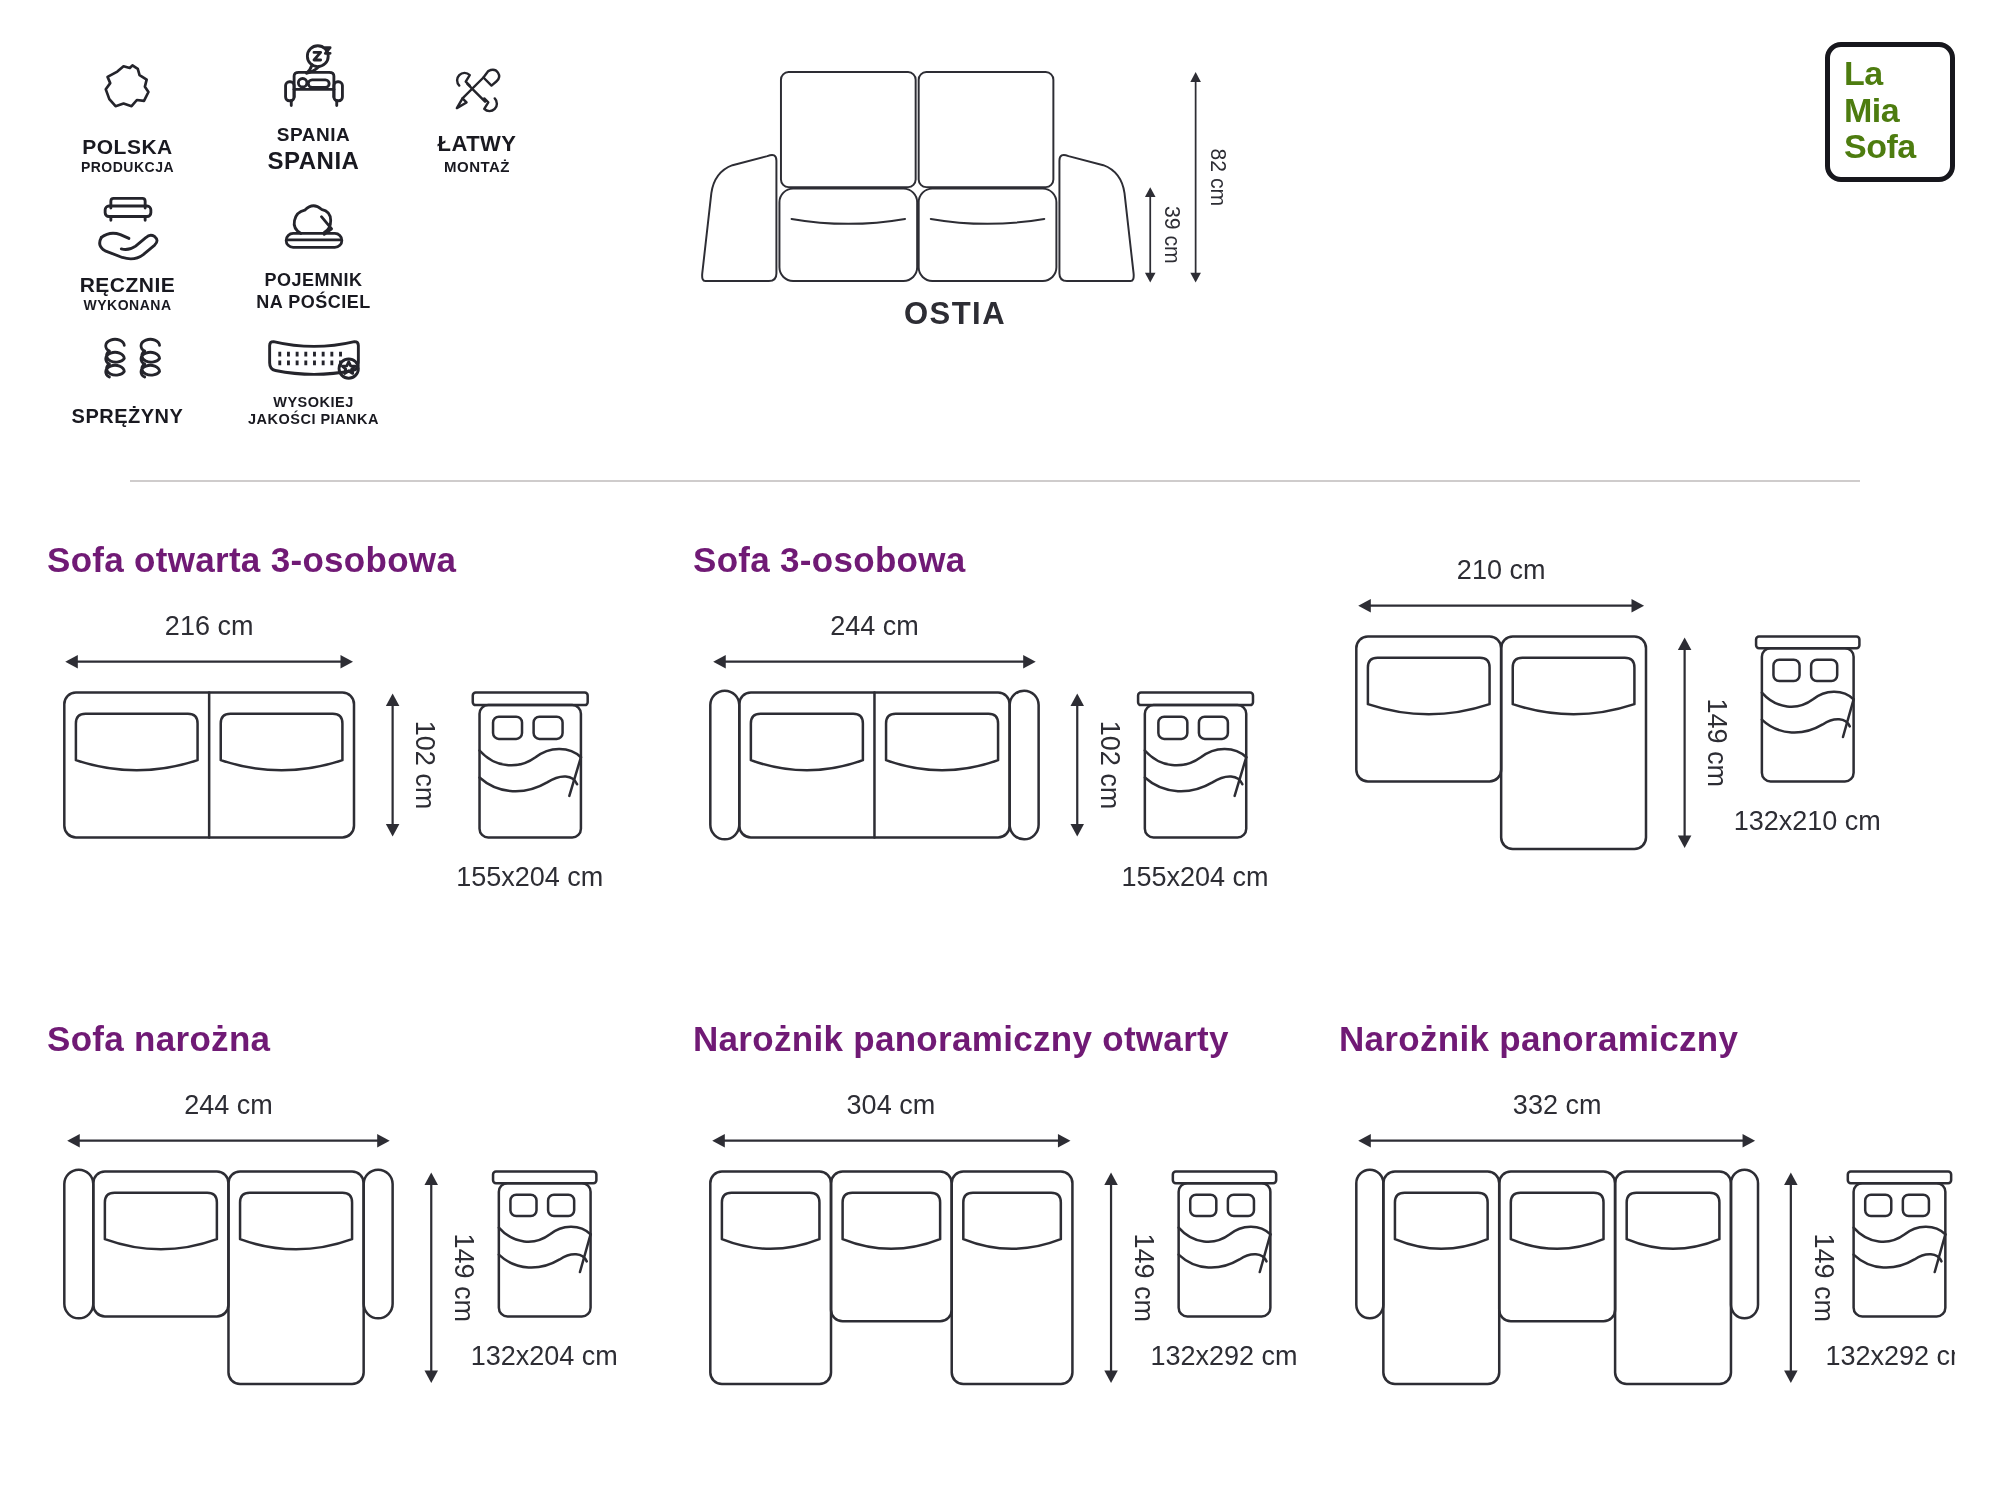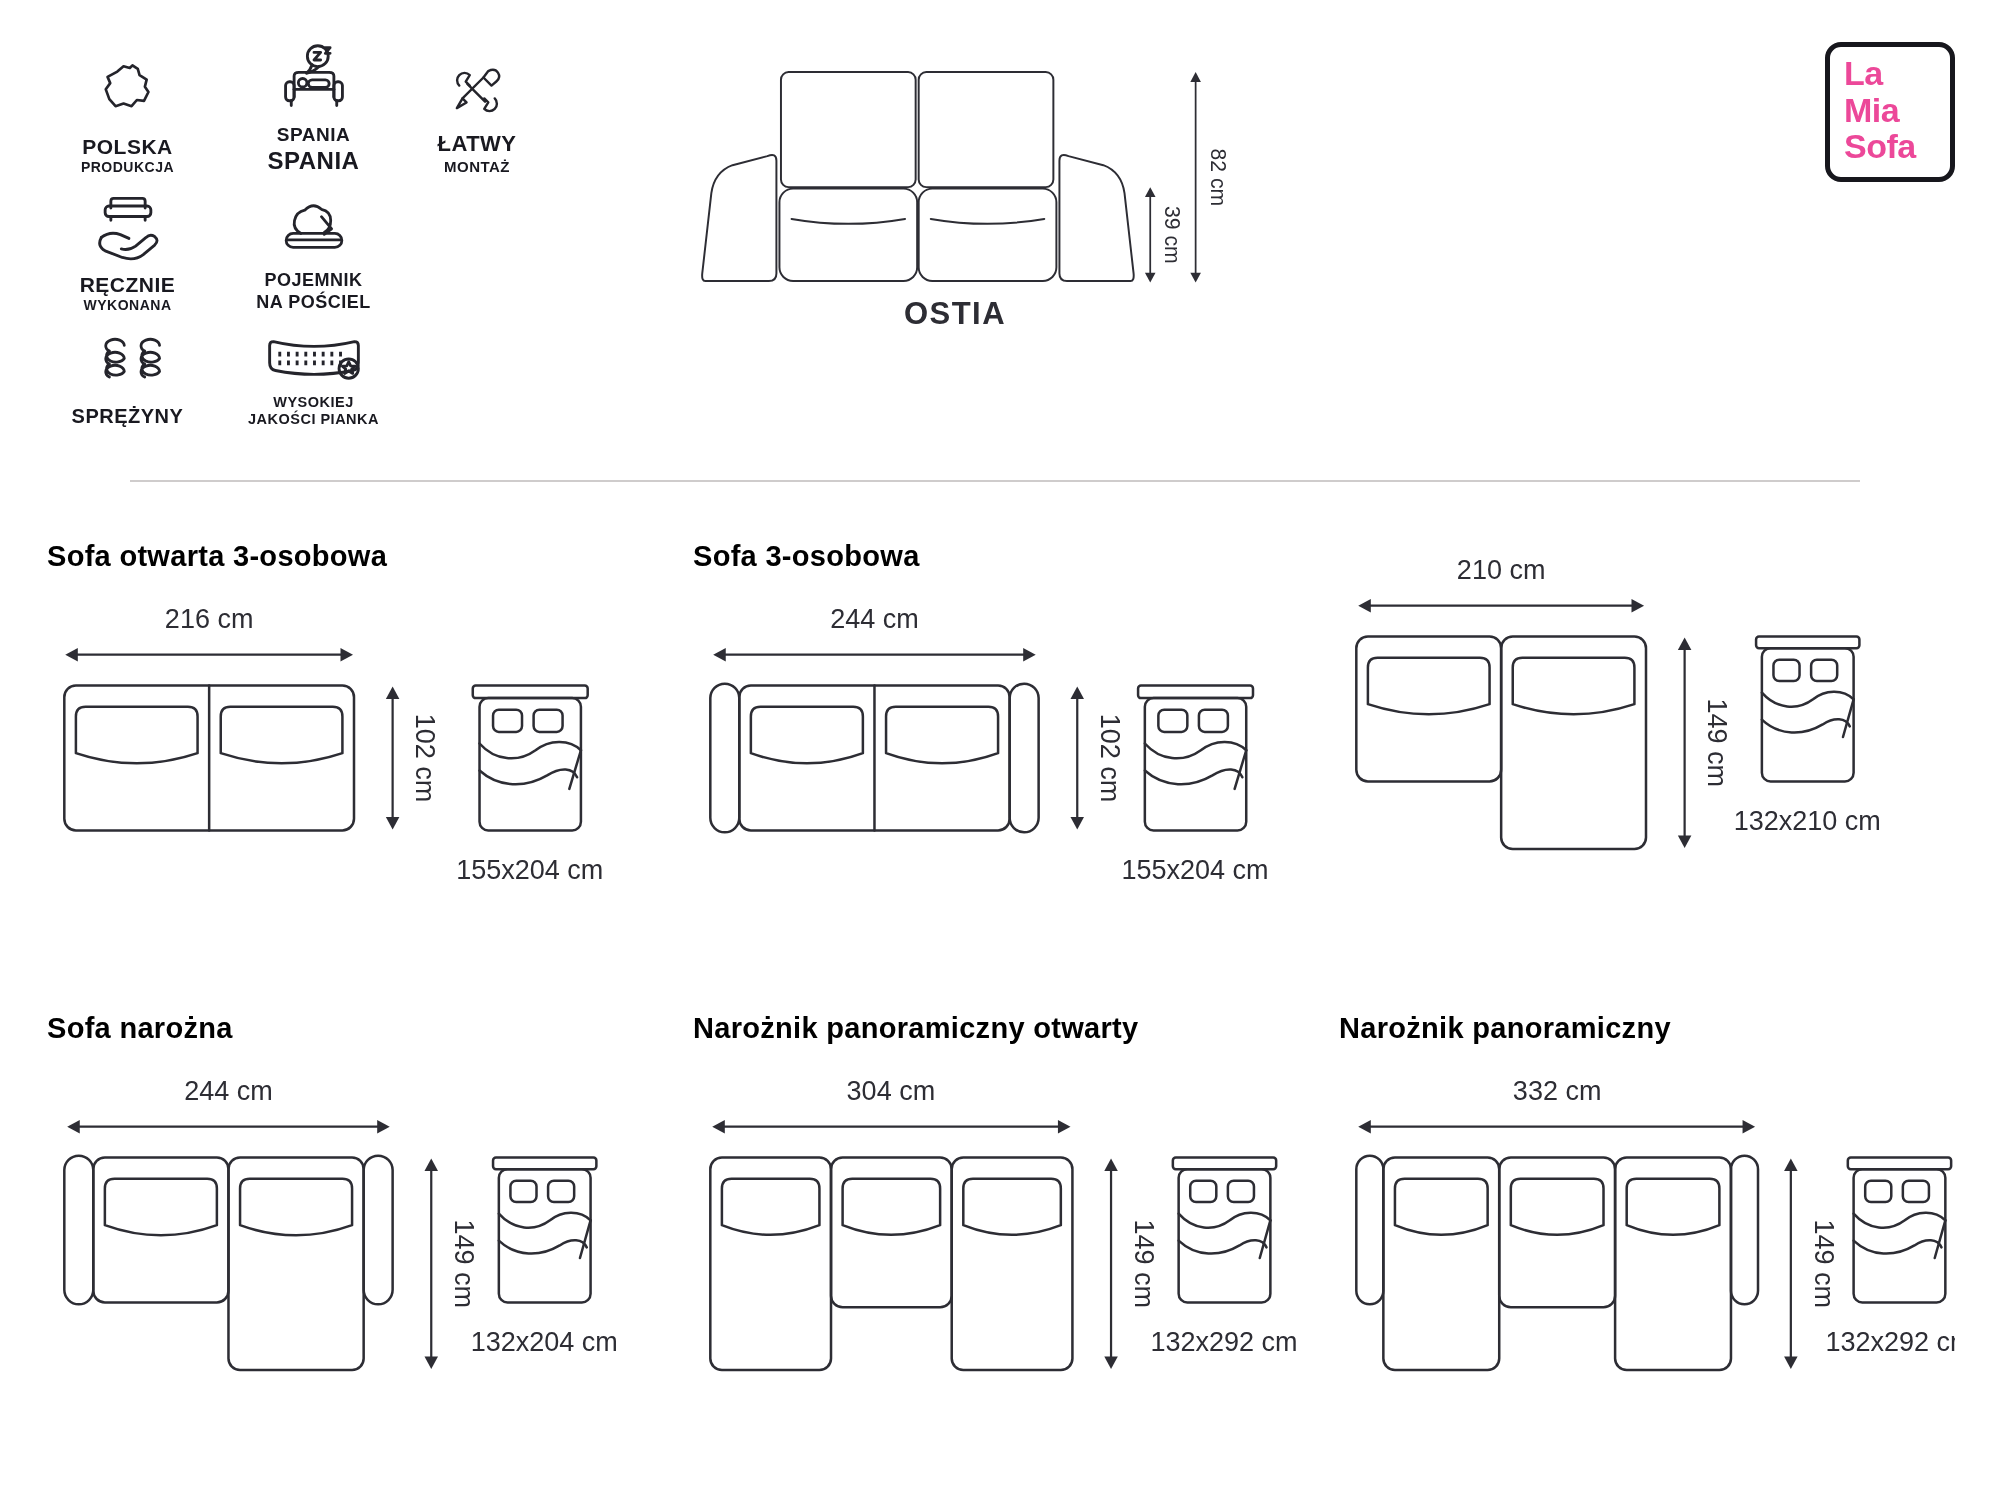--- a/index.html
+++ b/index.html
@@ -22,28 +22,28 @@
   .f6 .l1{font-size:20px}
   .f7 .l1{font-size:14.5px}.f7 .l2{font-size:14.5px}
 
   .spacer{width:150px;flex:none;}
   .hero{width:580px;flex:none;display:flex;flex-direction:column;align-items:center;padding-top:18px;}
   .hero svg.mainsofa{width:560px;height:auto;}
   .product-title{font-size:31px;font-weight:bold;letter-spacing:1.5px;color:#2d2d34;}
 
   .logo-wrap{margin-left:auto;flex:none;}
   .logo{border:5px solid #17171d;border-radius:16px;padding:8px 14px 12px 14px;
-    font-weight:bold;font-size:34px;line-height:1.08;letter-spacing:-.5px;color:#ec4899;min-width:92px;}
+    font-weight:bold;font-size:34px;line-height:1.08;letter-spacing:-.5px;color:#4d7c0f;min-width:92px;}
 
   .divider{margin:52px 140px 0 130px;border-top:2px solid #cfcccc;height:0;}
 
   
   .grid{margin:58px 45px 0 45px;display:grid;grid-template-columns:1fr 1fr 1fr;
     column-gap:28px;row-gap:75px;}
-  .card h3{margin:0 0 16px 2px;font-size:29px;font-weight:bold;letter-spacing:.3px;color:#000000;}
+  .card h3{margin:0 0 16px 2px;font-size:35px;font-weight:bold;letter-spacing:.3px;color:#701a75;}
   .card svg{width:100%;height:auto;display:block;}
 
   
   .ln{fill:none;stroke:#2d2d34;stroke-width:2.6;stroke-linecap:round;stroke-linejoin:round;}
   .ic{fill:none;stroke:#24242b;stroke-width:3;stroke-linecap:round;stroke-linejoin:round;}
   .dots{fill:none;stroke:#24242b;stroke-width:5;stroke-dasharray:3 6;stroke-linecap:butt;}
   .dim{fill:none;stroke:#2d2d34;stroke-width:2.3;stroke-linecap:round;}
   .ah{fill:#2d2d34;stroke:none;}
   svg text{font-family:"Liberation Sans", sans-serif;font-size:28px;fill:#2d2d34;}
 </style>

